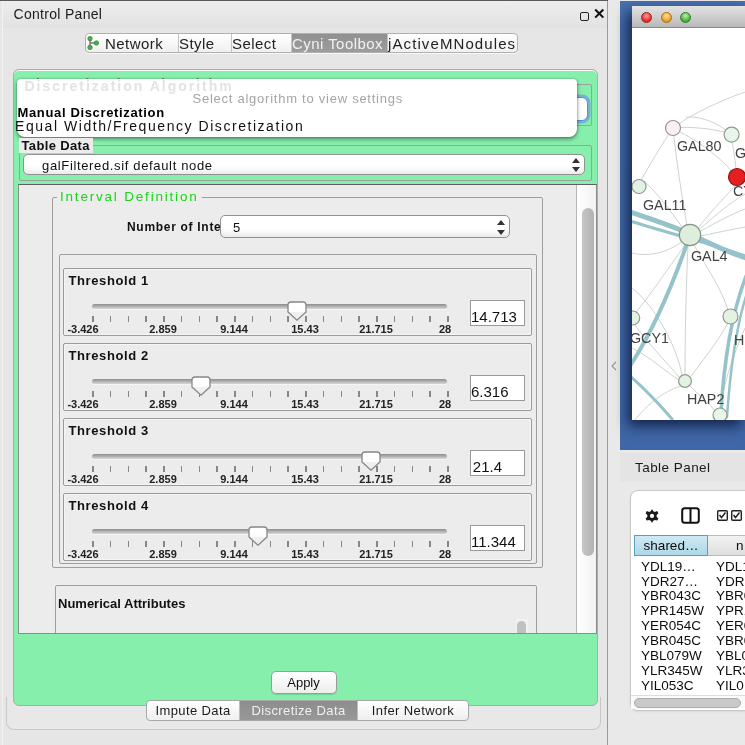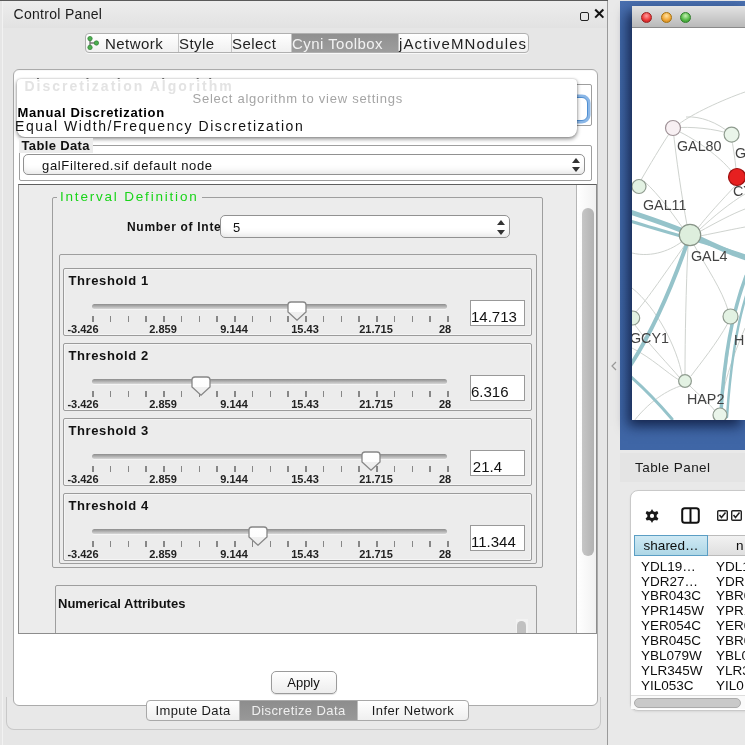--- a/index.html
+++ b/index.html
@@ -17,21 +17,21 @@
 .float-ico { position:absolute; left:577px; top:10.5px; width:9px; height:9px; border:1.5px solid #222; border-radius:2px; }
 .close-ico { position:absolute; left:590px; top:4px; font-size:15px; font-weight:bold; color:#111; }
 
 #toptabs { left:85px; top:33px; height:20px; border:1px solid #b0b0b0; border-radius:4px;
   background:linear-gradient(#ffffff,#f0f0f0); display:flex; overflow:hidden; box-shadow:0 1px 0 rgba(255,255,255,.7);}
 #toptabs .seg { height:100%; display:flex; align-items:center; justify-content:flex-start;
   font-size:15px; letter-spacing:0.45px; color:#222; border-right:1px solid #c4c4c4; }
 #toptabs .seg:last-child { border-right:none; }
 #toptabs .sel { background:linear-gradient(#909090,#9d9d9d); color:#f2f2f2; }
 
-#cpanel { left:13px; top:69px; width:585px; height:637px; background:#ffffff;
+#cpanel { left:13px; top:69px; width:585px; height:637px; background:#86efac;
   border:1px solid #ababab; border-radius:6px; box-shadow:inset 0 1px 0 #f8f8f8; }
 
 .gbox { position:absolute; border:1px solid #9e9e9e; border-radius:2px; }
 .glabel { position:absolute; font-size:13px; background:#ececec; padding:0 3px; }
 
 .combo { position:absolute; background:#fff; border:1px solid #919191; border-radius:5px;
   box-shadow:inset 0 -7px 8px -6px #dcdcdc; font-size:13px; color:#111; }
 .combo .arr { position:absolute; width:10px; font-size:0; }
 .combo .arr i { position:absolute; left:0; width:0; height:0; border-left:4px solid transparent; border-right:4px solid transparent; }
 .combo .arr .up { border-bottom:5px solid #333; top:0; }
@@ -107,21 +107,21 @@
     <div id="toptabs" class="abs">
       <div class="seg" style="width:93px;"><svg width="14" height="14" viewBox="0 0 14 14" style="margin-right:5px;">
         <line x1="4" y1="3" x2="4" y2="11" stroke="#777" stroke-width="1.4"></line>
         <line x1="4" y1="7" x2="9" y2="7" stroke="#777" stroke-width="1.4"></line>
         <circle cx="4" cy="2.6" r="2.2" fill="#4caf50" stroke="#2e7d32" stroke-width="0.7"></circle>
         <circle cx="4" cy="11.4" r="2.2" fill="#4caf50" stroke="#2e7d32" stroke-width="0.7"></circle>
         <circle cx="10.4" cy="7" r="2.2" fill="#4caf50" stroke="#2e7d32" stroke-width="0.7"></circle>
         </svg>Network</div>
       <div class="seg" style="width:53px;">Style</div>
       <div class="seg" style="width:60px;">Select</div>
-      <div class="seg sel" style="width:107px;">Cyni Toolbox</div>
+      <div class="seg sel" style="width:96px;">Cyni Toolbox</div>
       <div class="seg" style="width:129px; letter-spacing:1.1px;">jActiveMNodules</div>
     </div>
     <div class="abs" style="left:6px; top:697px; width:595px; height:33px; border:1px solid #c8c8c8; border-top:none; border-radius:0 0 8px 8px; background:#e8e8e8;"></div>
     <div id="cpanel" class="abs">
 
       <div class="gbox" style="left:5px; top:14px; width:573px; height:42px;"></div>
 
       <div class="abs" style="left:539px; top:27px; width:35px; height:24px; background:#fff; border:1.5px solid #4f8fd2; border-radius:6px; box-shadow:0 0 0 2.5px rgba(110,165,225,.8);"></div>
 
       <div class="abs" style="left:10px; top:6px; width:220px; height:4.5px; overflow:hidden;">

